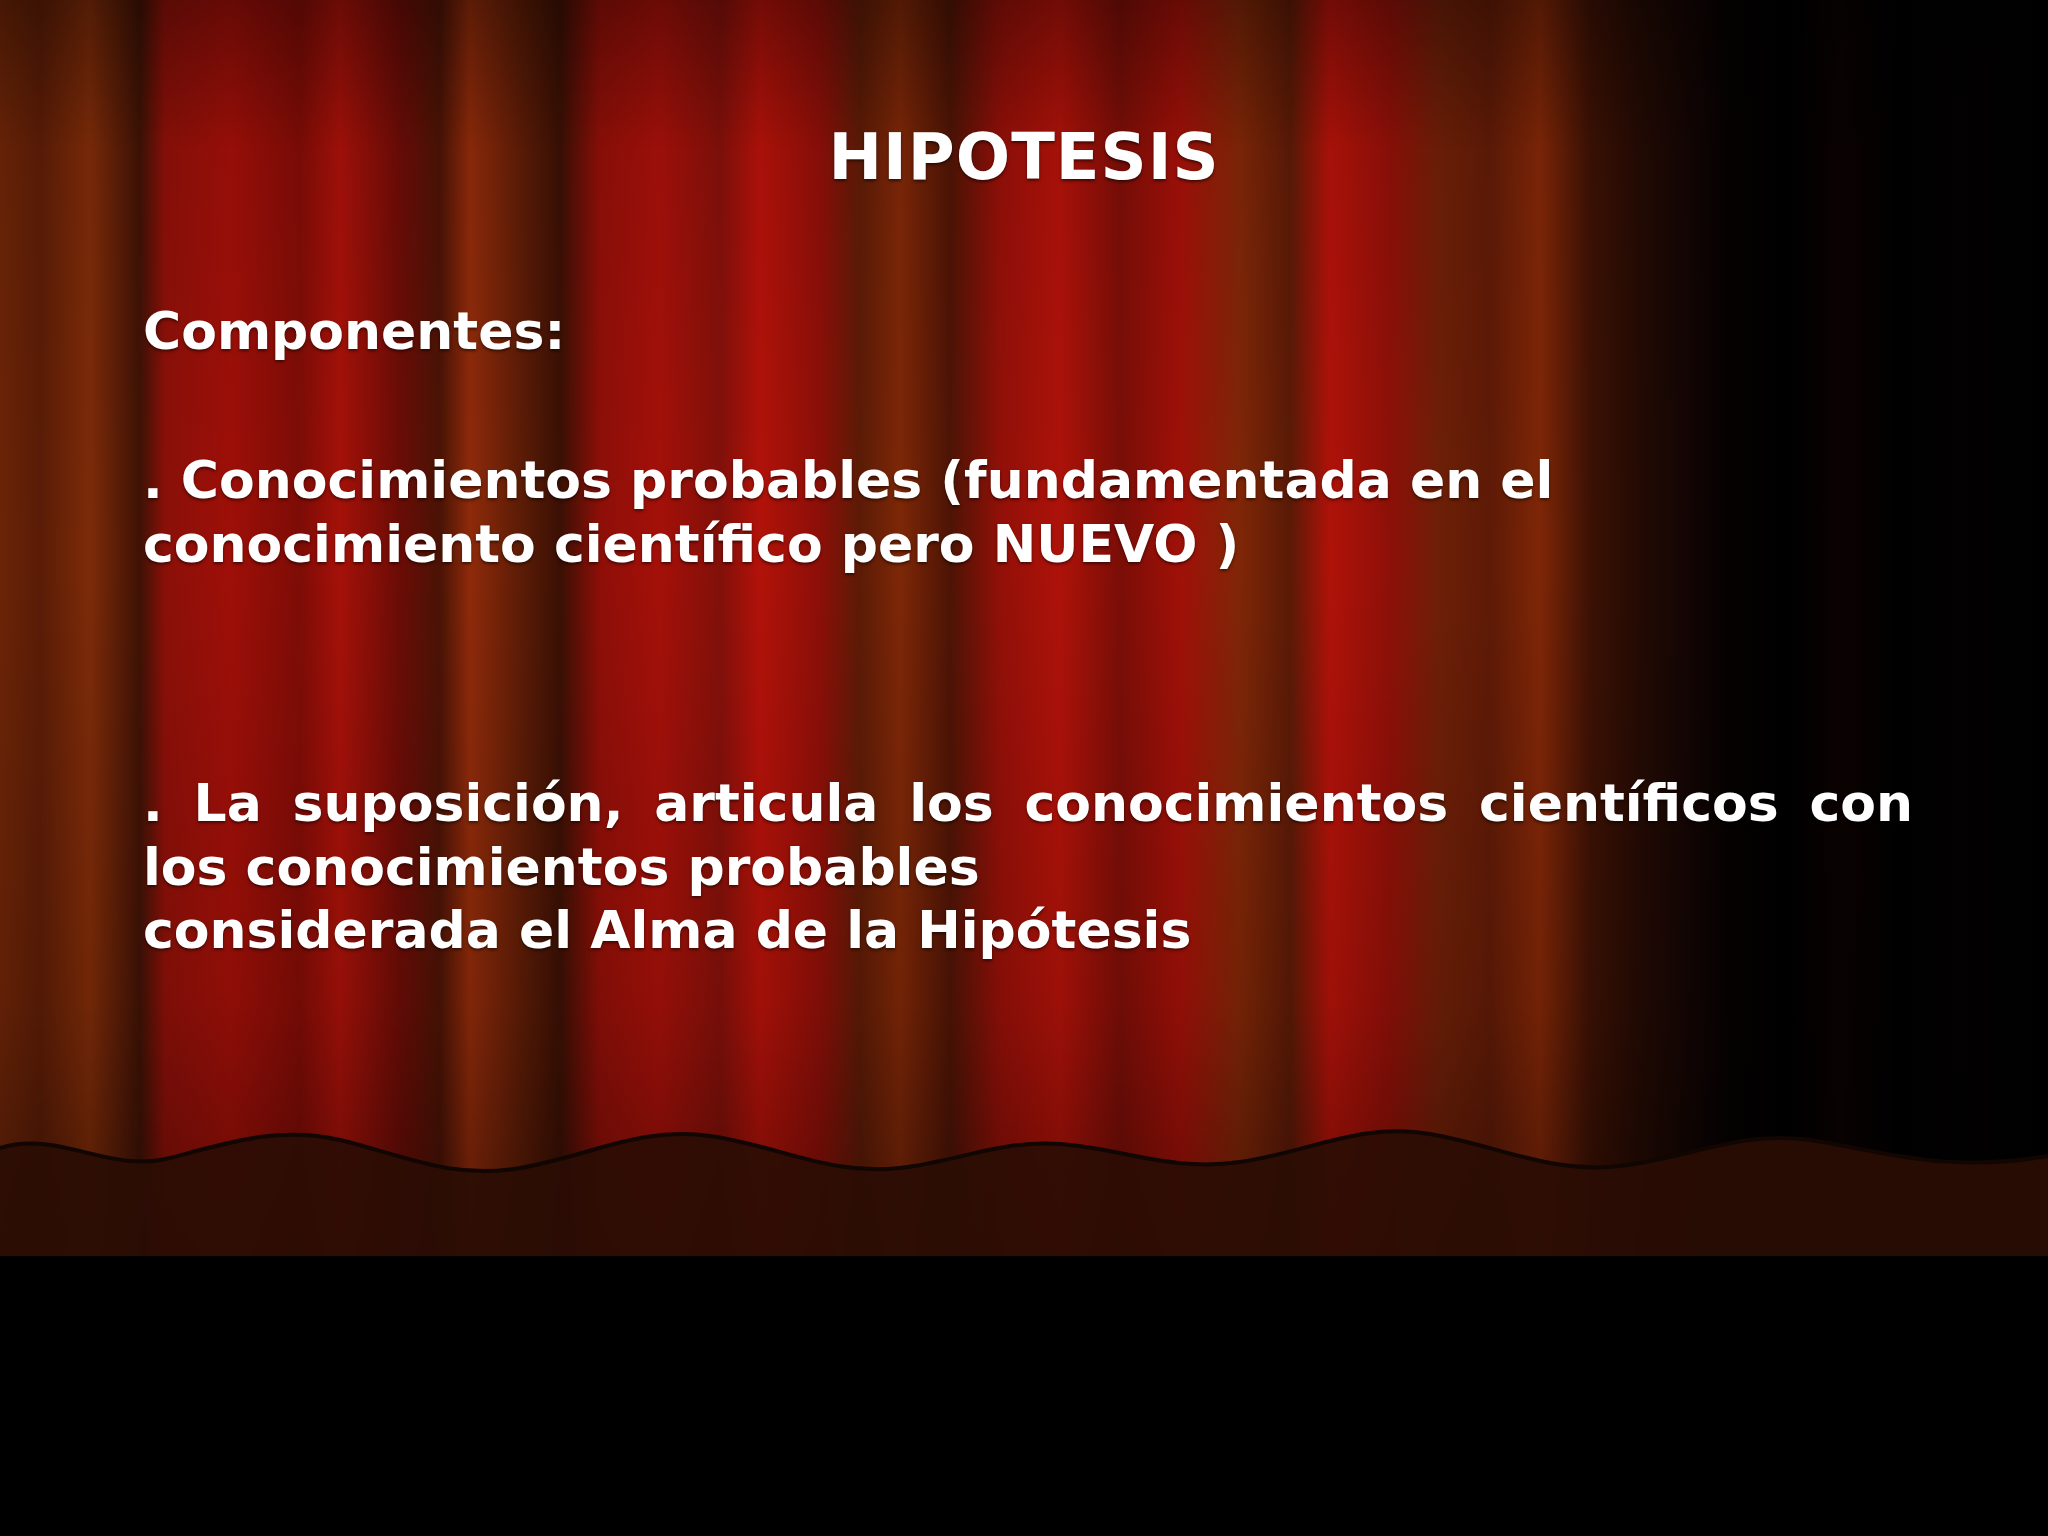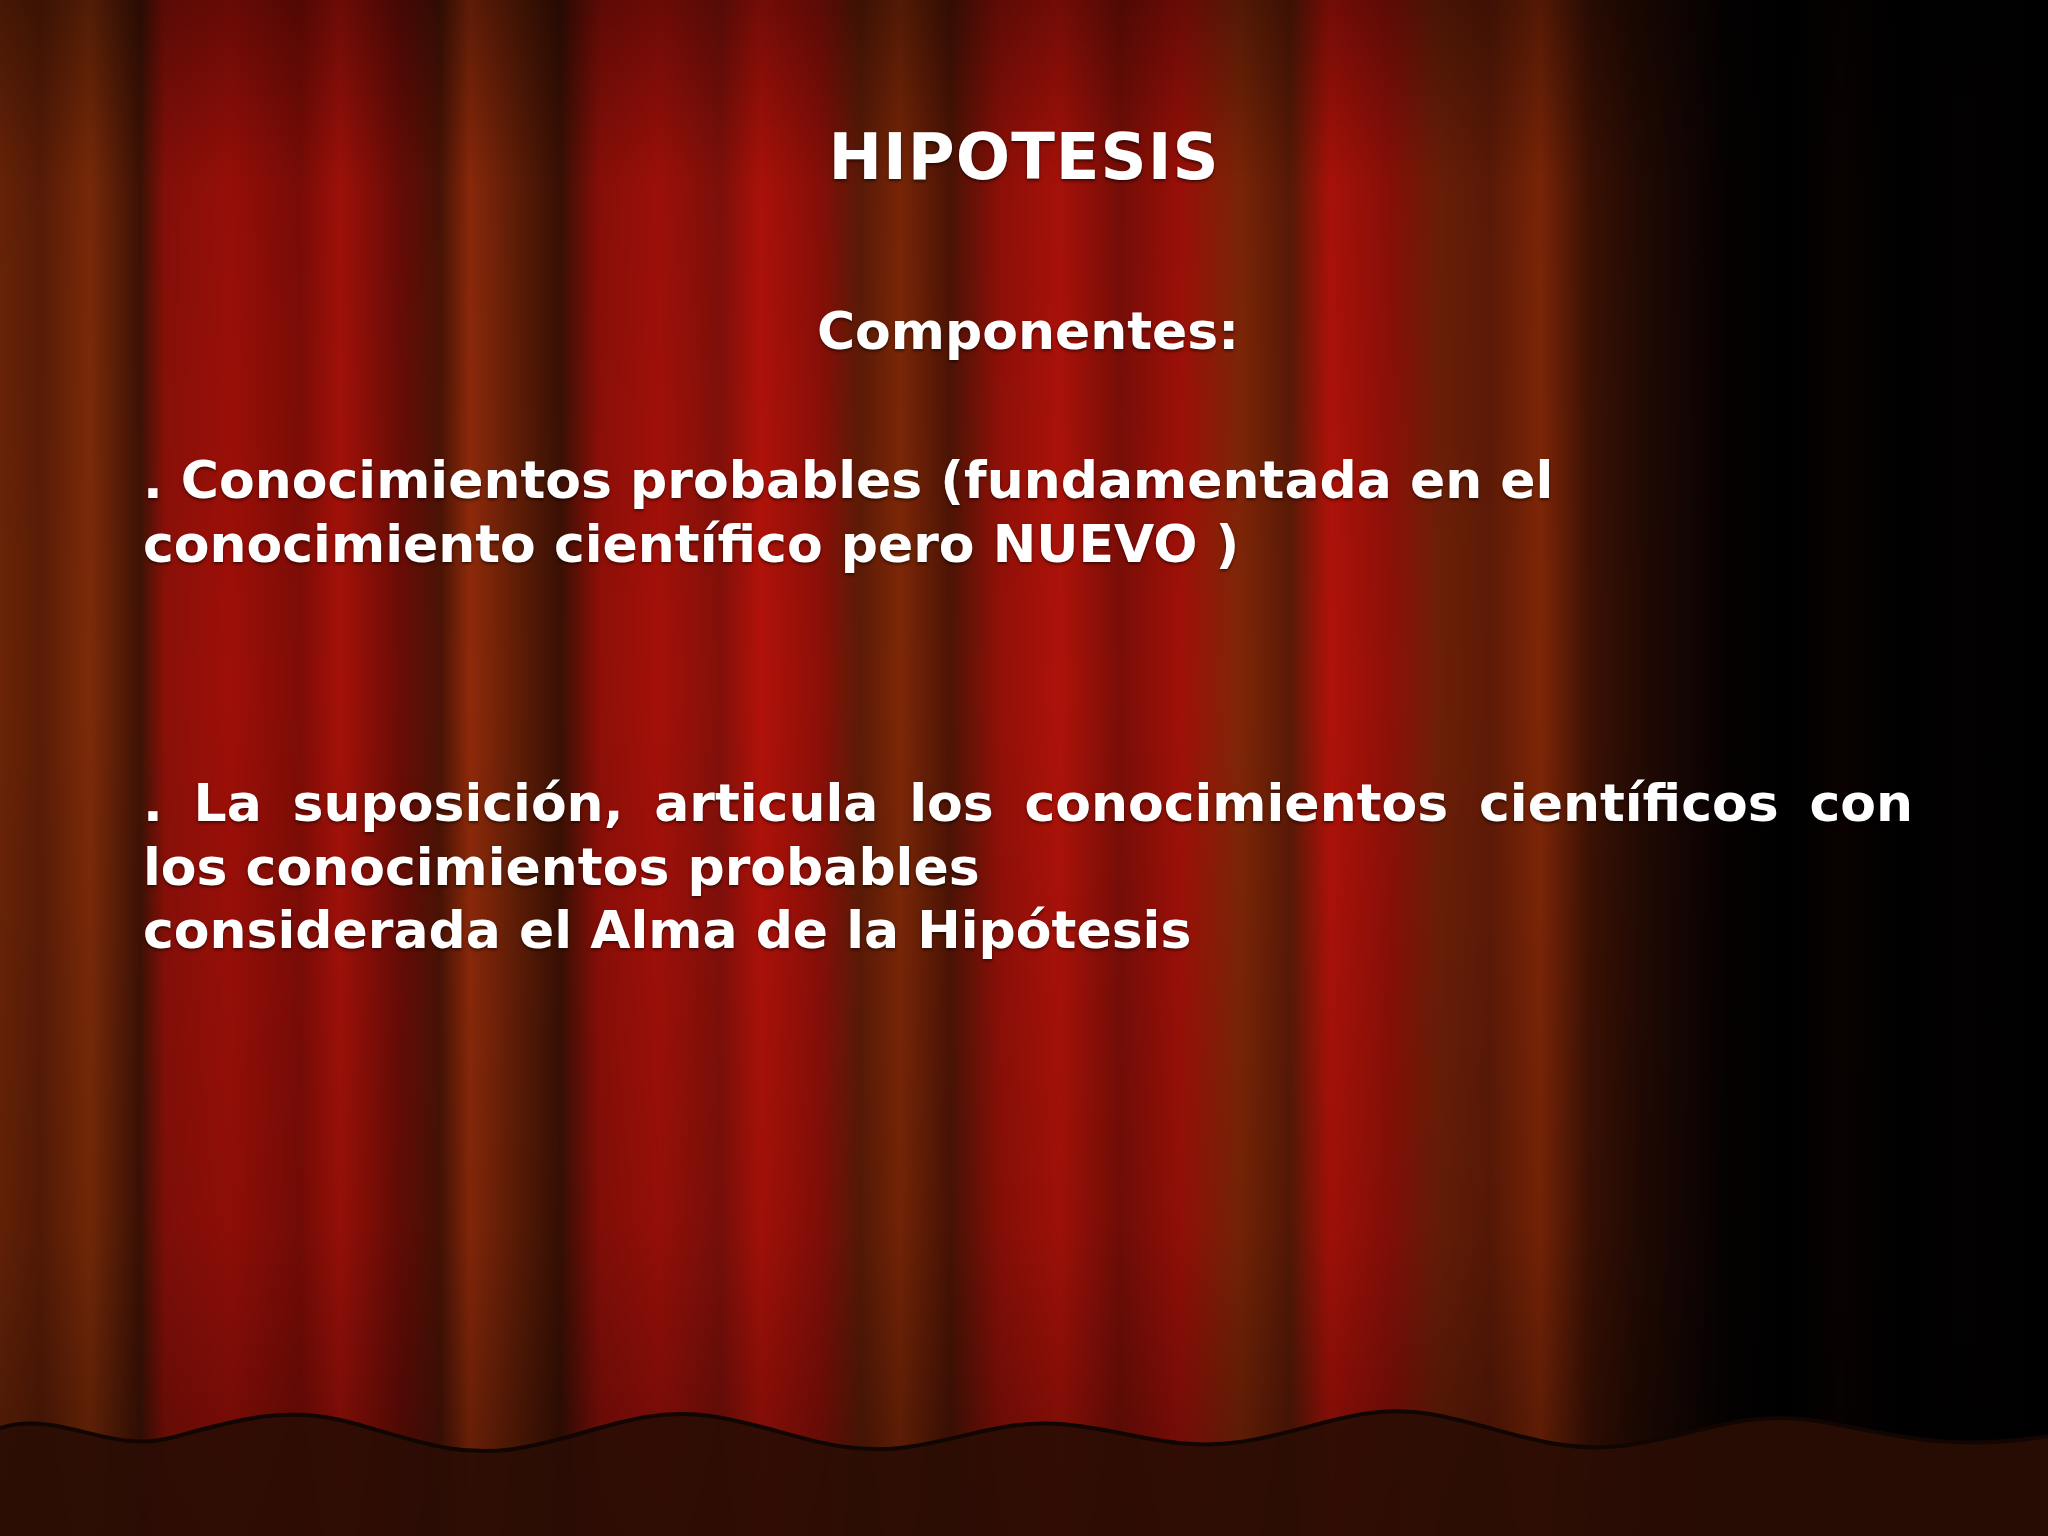--- a/index.html
+++ b/index.html
@@ -10,21 +10,21 @@
   body {
     width: 2048px;
     height: 1536px;
     overflow: hidden;
     font-family: "DejaVu Sans", sans-serif;
   }
 
   .slide {
     position: relative;
     width: 2048px;
-    height: 1536px;
+    height: 1256px;
     overflow: hidden;
     background-color: #4a1508;
   }
 
   
   .bg-stripes {
     position: absolute;
     inset: 0;
     background:
       linear-gradient(90deg,
@@ -127,21 +127,21 @@
 
   .para {
     text-align: justify;
     margin: 0 0 52px 0;
   }
   .para .tail {
     display: block;
     text-align: left;
   }
 
-  .p-lead { margin-bottom: 86px; text-align: center; }
+  .p-lead { margin-bottom: 86px; text-align: left; }
   .p-1    { margin-bottom: 104px; }
   .p-2    { margin-bottom: 196px; }
   .p-3    { margin-bottom: 0; }
 </style>
 </head>
 <body>
 
 <div class="slide">
 
   <div class="bg-stripes"></div>

